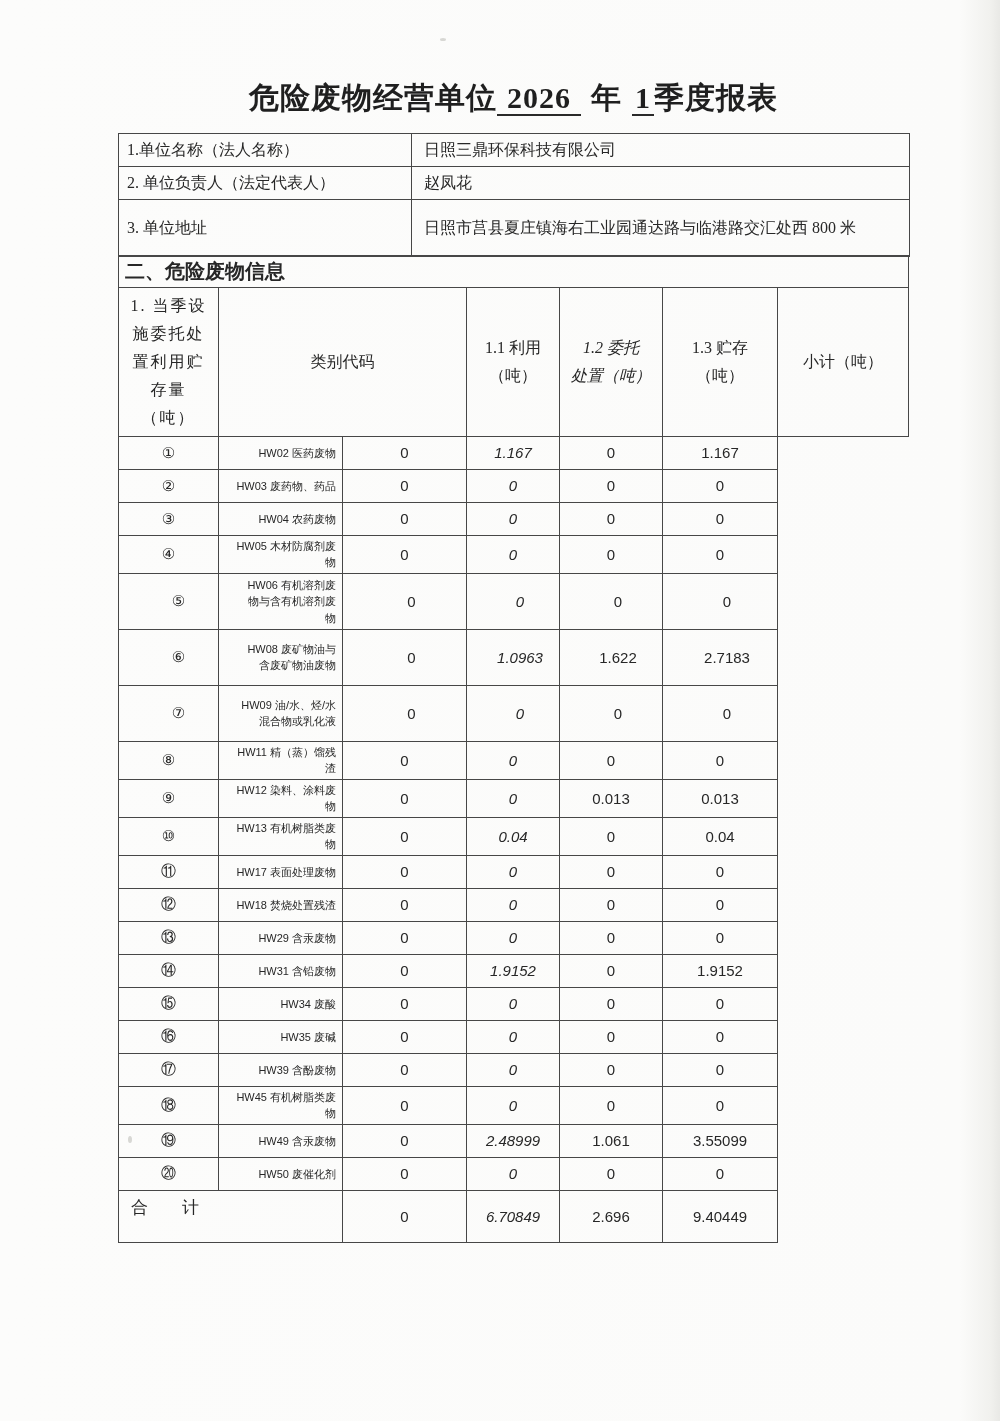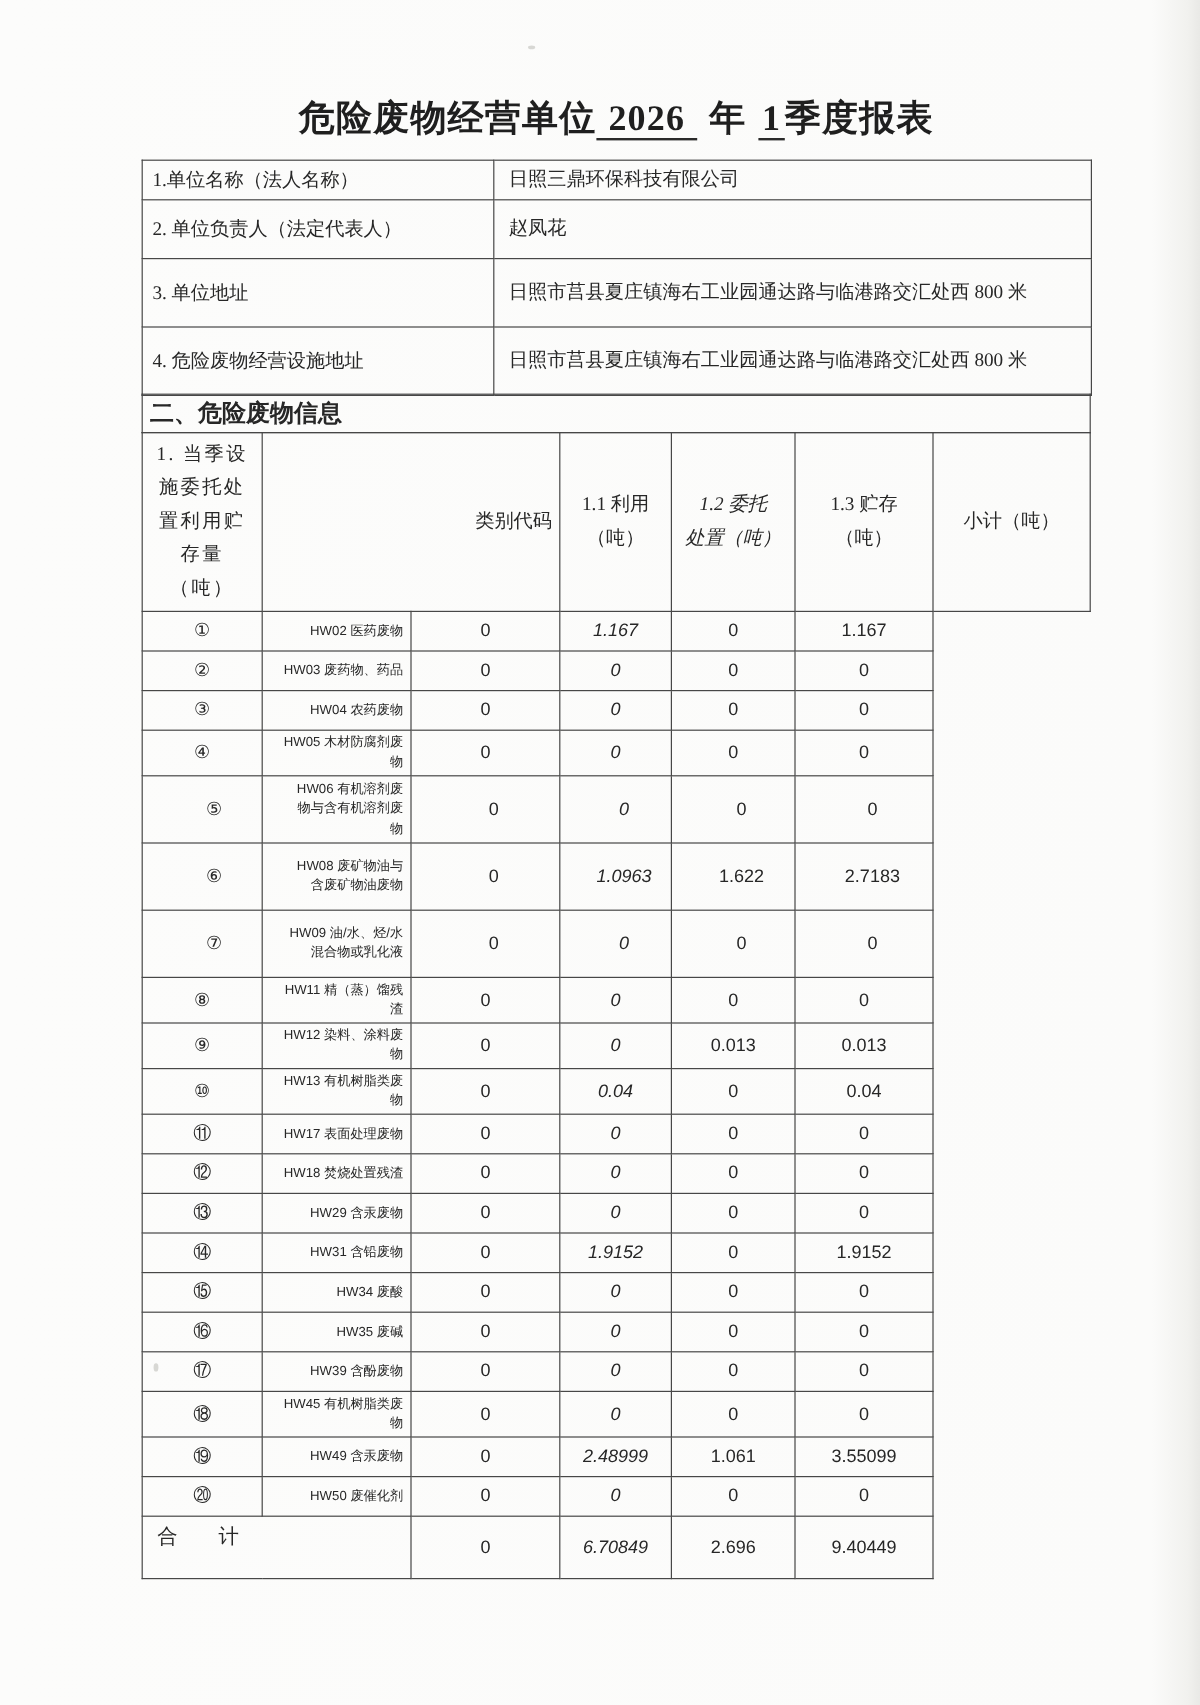--- a/index.html
+++ b/index.html
@@ -34,41 +34,41 @@
     padding:2px 6px;
     overflow:hidden;
     box-sizing:border-box;
   }
   table + table{margin-top:-1.6px;}
 
   
   .info td.lbl{width:293px;vertical-align:middle;padding-left:8px;}
   .info td.val{width:498px;vertical-align:middle;padding-left:12px;line-height:1.55;}
   .info tr.r1 td{height:33px;}
-  .info tr.r2 td{height:49px;}
+  .info tr.r2 td{height:33px;}
   .info tr.r3 td{height:57px;}
   .info tr.r4 td{height:57px;}
 
   
   .secrow td{height:27px;font-weight:bold;padding-left:6px;vertical-align:middle;font-size:20px;}
 
   
   .main td{text-align:center;vertical-align:middle;}
   .main td.side-label{
     width:100px;vertical-align:middle;text-align:center;
     padding:4px 8px;line-height:1.9;font-size:16px;letter-spacing:2px;
   }
   .main td.no{width:33px;padding:0;font-size:15px;}
   .main td.nm{width:215px;text-align:right;padding-left:8px;line-height:1.5;font-family:"Liberation Sans","DejaVu Sans",sans-serif;font-size:11px;}
   .main td.c1{width:93px;}
   .main td.c2{width:103px;font-style:italic;}
   .main td.c3{width:115px;}
   .main td.c4{width:131px;}
   .main tr.hdr td{height:64px;vertical-align:middle;white-space:pre-line;line-height:1.75;font-size:16px;}
-  .main tr.hdr td.cat{text-align:right;}
+  .main tr.hdr td.cat{text-align:center;}
   .main tr.single td{height:33px;}
   .main tr.dbl td{height:56px;padding-left:20px;}
   .main tr.total td{height:52px;}
   .main td.total-lbl{text-align:left;vertical-align:top;padding:5px 0 0 12px;font-size:17px;}
   .main .num{font-family:"Liberation Sans","DejaVu Sans",sans-serif;font-size:15px;}
 
   
   .speck{position:absolute;background:#b9b9b4;border-radius:50%;opacity:.55;}
 </style>
 </head>
@@ -86,24 +86,20 @@
           <tr class="r1">
         <td class="lbl">1.单位名称（法人名称）</td>
         <td class="val">日照三鼎环保科技有限公司</td>
       </tr>
       <tr class="r2">
         <td class="lbl">2. 单位负责人（法定代表人）</td>
         <td class="val">赵凤花</td>
       </tr>
       <tr class="r3">
         <td class="lbl">3. 单位地址</td>
-        <td class="val">日照市莒县夏庄镇海右工业园通达路与临港路交汇处西 800 米</td>
-      </tr>
-      <tr class="r4">
-        <td class="lbl">4. 危险废物经营设施地址</td>
         <td class="val">日照市莒县夏庄镇海右工业园通达路与临港路交汇处西 800 米</td>
       </tr>
     </tbody>
       </table>
 
     <table>
       <tbody>
           <tr class="secrow">
         <td>二、危险废物信息</td>
       </tr>

